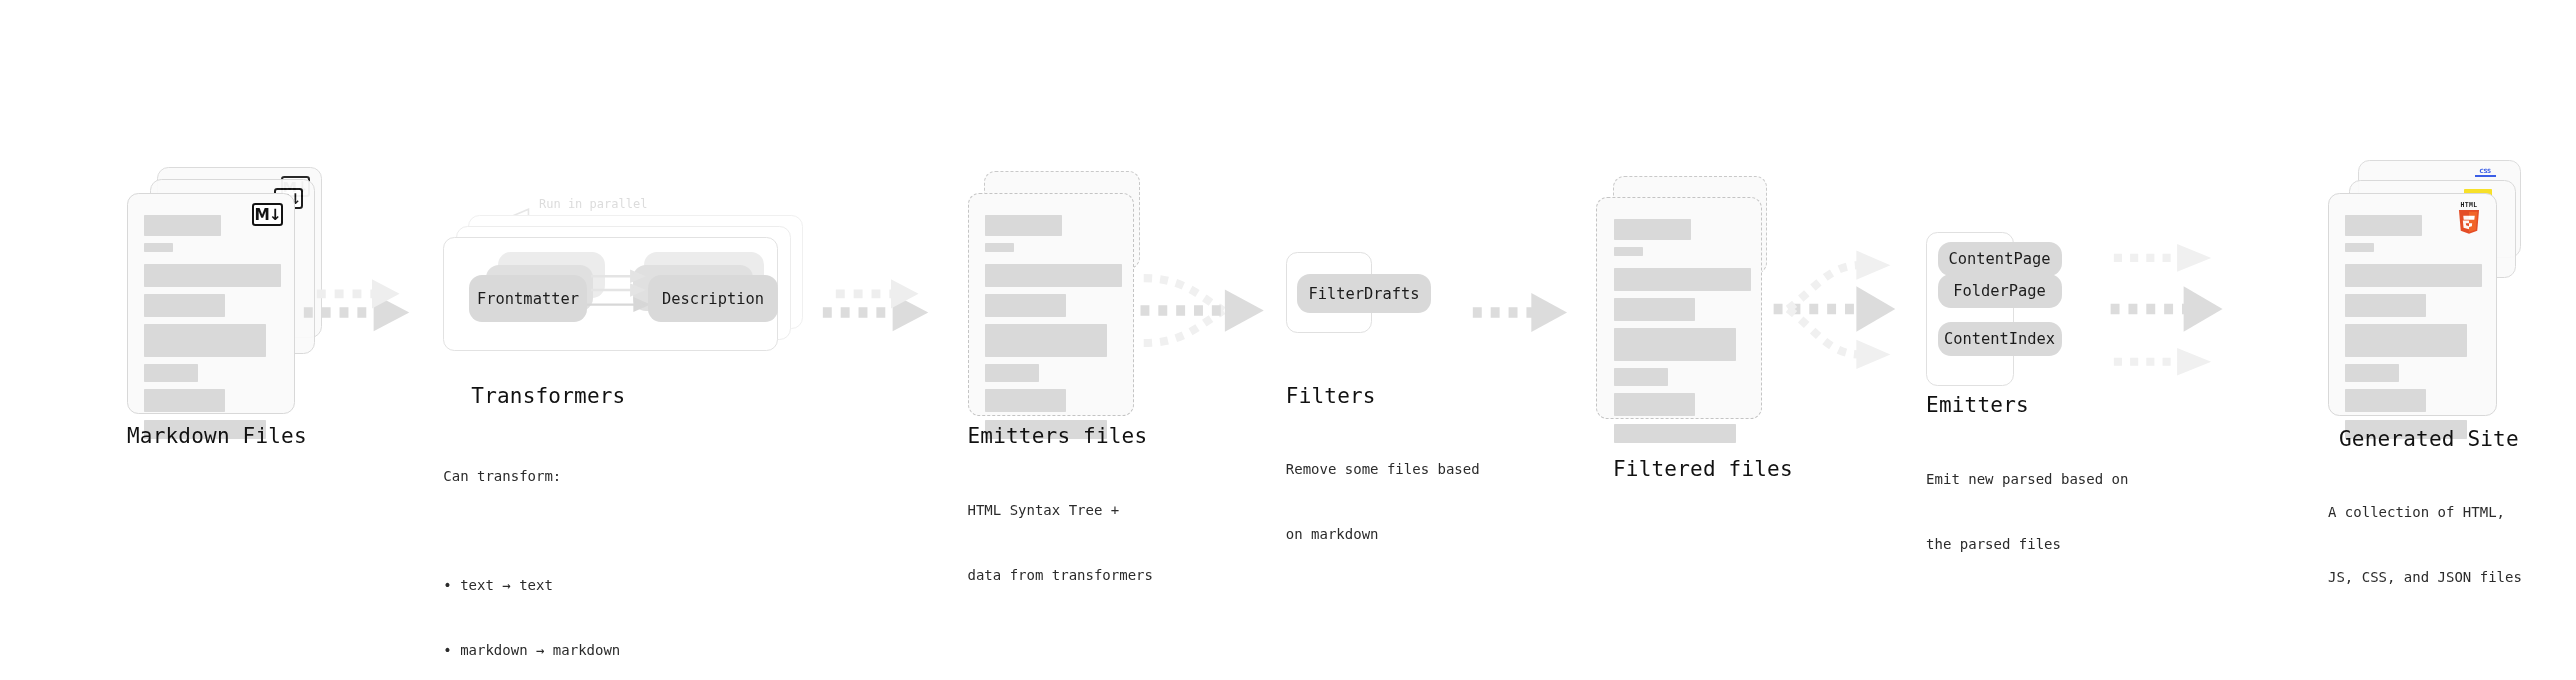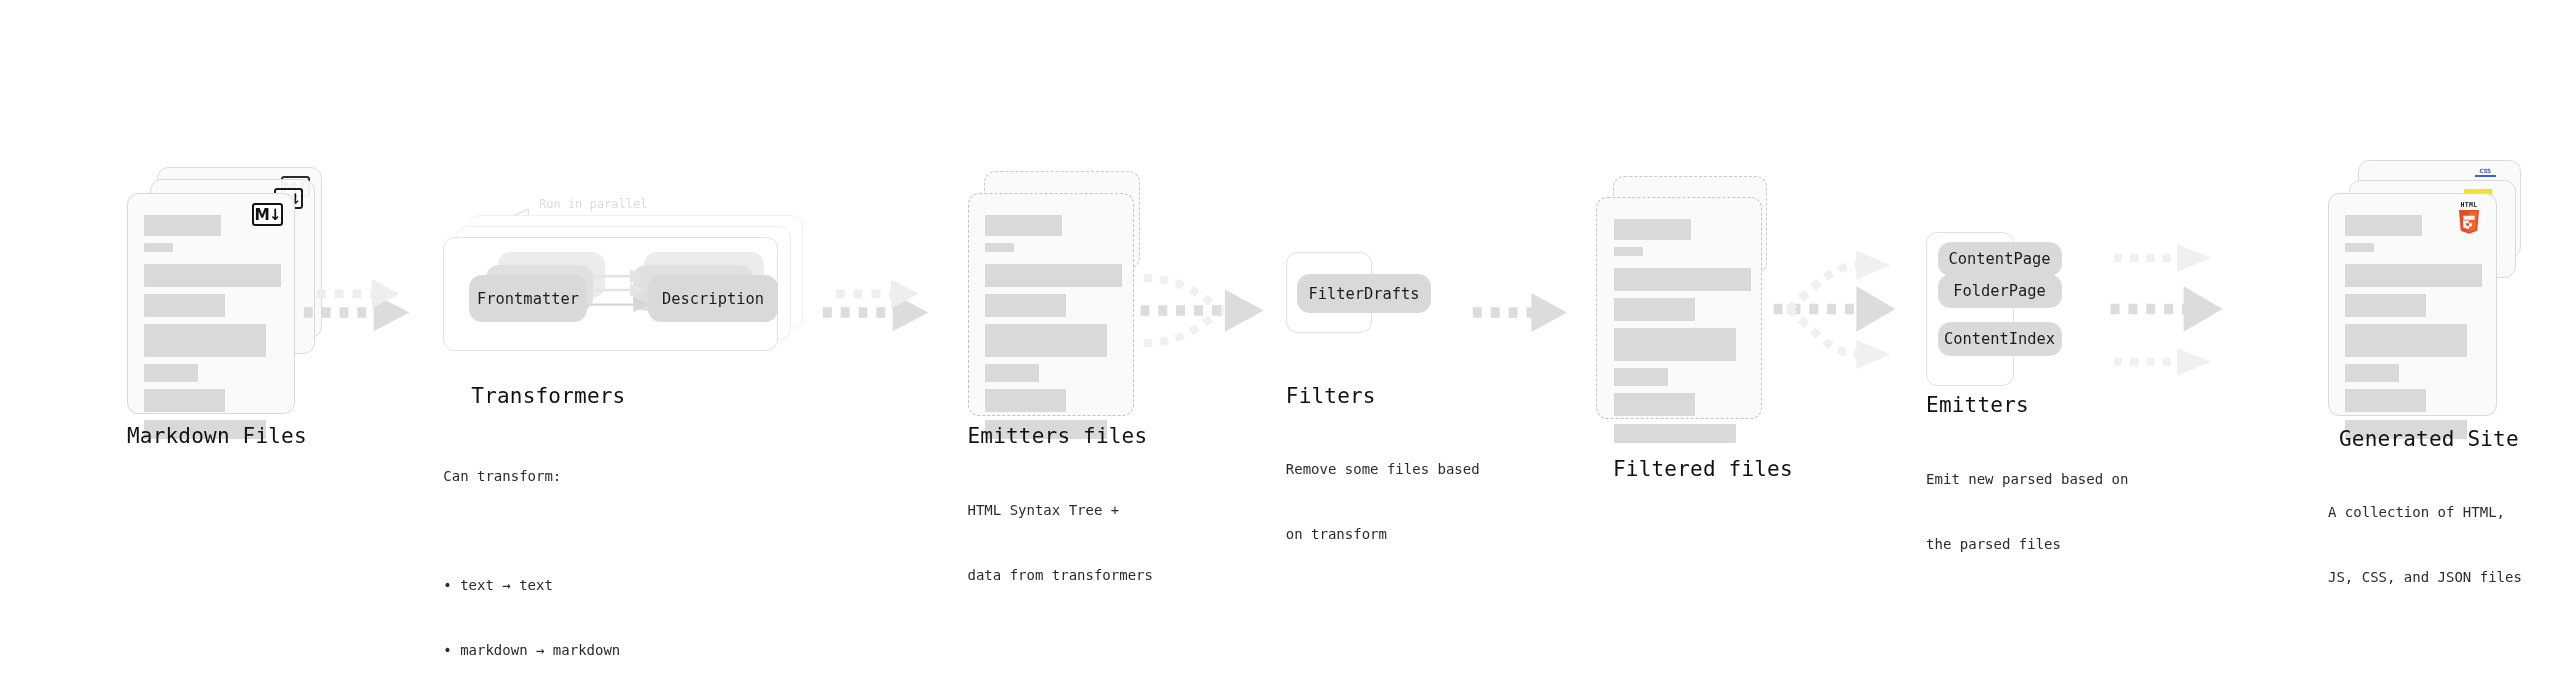--- a/index.html
+++ b/index.html
@@ -271,21 +271,21 @@
     <line x1="8" y1="62" x2="116" y2="62" stroke="#dcdcdc" stroke-width="13" stroke-dasharray="11 11"></line>
     <polygon points="112,36 160,62 112,88" fill="#dcdcdc"></polygon>
   </svg>
 
   <div class="step" style="left:1276px; width:309px;">
     <div class="group-box" style="left:9.8px; top:252px; width:86px; height:81px;"></div>
     <div class="chip" style="left:21px; top:274px; width:134px; height:39px;">FilterDrafts</div>
     <div class="caption-title" style="left:9.8px; top:384px;">Filters</div>
     <div class="caption-sub" style="left:9.8px; top:416px;">
       <div>Remove some files based</div>
-      <div>on transform</div>
+      <div>on markdown</div>
     </div>
   </div>
 
   <svg class="abs" style="left:1471px; top:280px;" width="106" height="65" viewBox="0 0 130 80">
     <line x1="2" y1="40" x2="78" y2="40" stroke="#dcdcdc" stroke-width="13" stroke-dasharray="11 11"></line>
     <polygon points="74,16 118,40 74,64" fill="#dcdcdc"></polygon>
   </svg>
 
   <div class="step" style="left:1576px; width:293px;">
     <div class="doc-stack">

